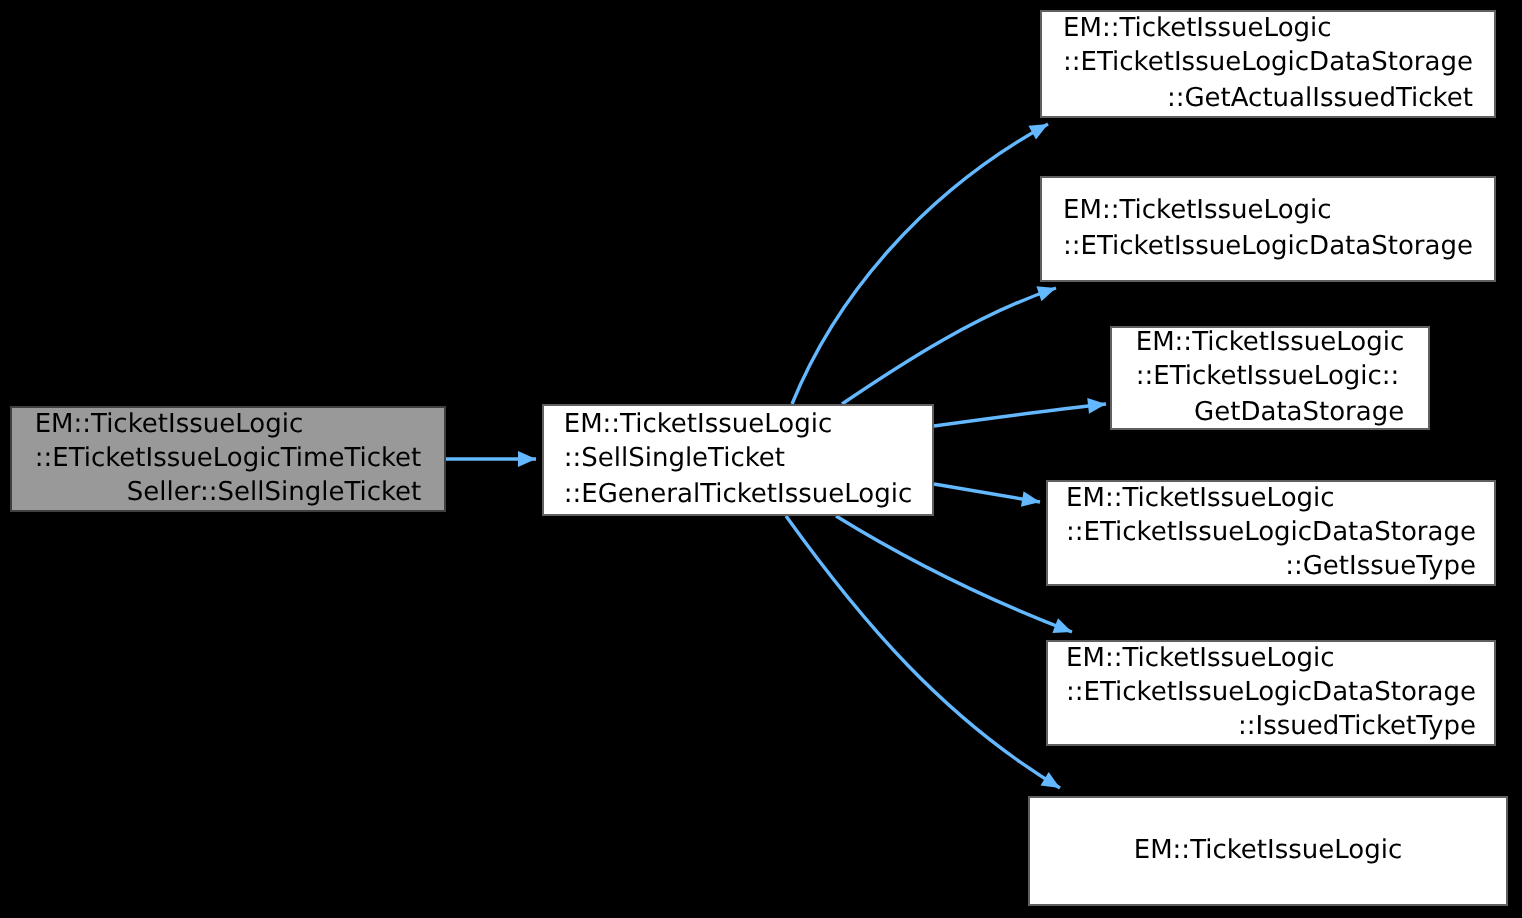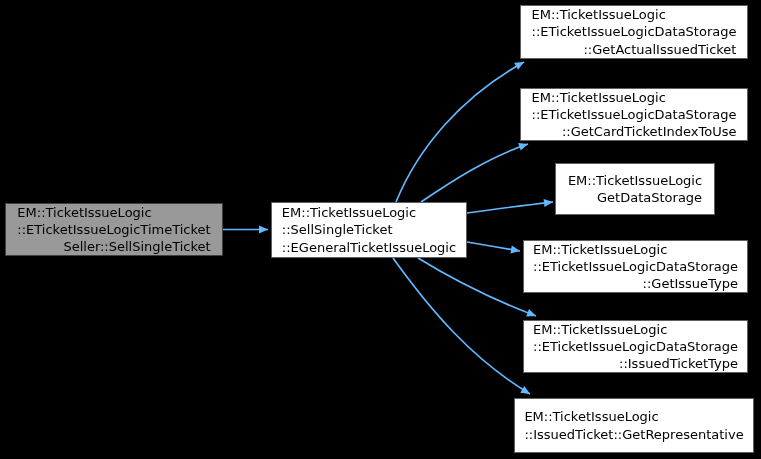--- a/index.html
+++ b/index.html
@@ -81,27 +81,27 @@
       <div class="ln">EM::TicketIssueLogic</div>
       <div class="ln">::ETicketIssueLogicDataStorage</div>
       <div class="ln">::GetActualIssuedTicket</div>
     </div>
   </div>
 
   <div class="node" style="left:520px; top:88px; width:228px; height:53px;">
     <div class="label">
       <div class="ln">EM::TicketIssueLogic</div>
       <div class="ln">::ETicketIssueLogicDataStorage</div>
-      <div class="ln">::GetCardTicketIndexToUse</div>
     </div>
   </div>
 
   <div class="node" style="left:555px; top:163px; width:160px; height:52px;">
     <div class="label">
       <div class="ln">EM::TicketIssueLogic</div>
+      <div class="ln">::ETicketIssueLogic::</div>
       <div class="ln">GetDataStorage</div>
     </div>
   </div>
 
   <div class="node" style="left:523px; top:240px; width:225px; height:53px;">
     <div class="label">
       <div class="ln">EM::TicketIssueLogic</div>
       <div class="ln">::ETicketIssueLogicDataStorage</div>
       <div class="ln">::GetIssueType</div>
     </div>
@@ -111,17 +111,16 @@
     <div class="label">
       <div class="ln">EM::TicketIssueLogic</div>
       <div class="ln">::ETicketIssueLogicDataStorage</div>
       <div class="ln">::IssuedTicketType</div>
     </div>
   </div>
 
   <div class="node" style="left:514px; top:398px; width:240px; height:55px;">
     <div class="label">
       <div class="ln">EM::TicketIssueLogic</div>
-      <div class="ln">::IssuedTicket::GetRepresentative</div>
     </div>
   </div>
 
 </div>
 
 </body></html>

